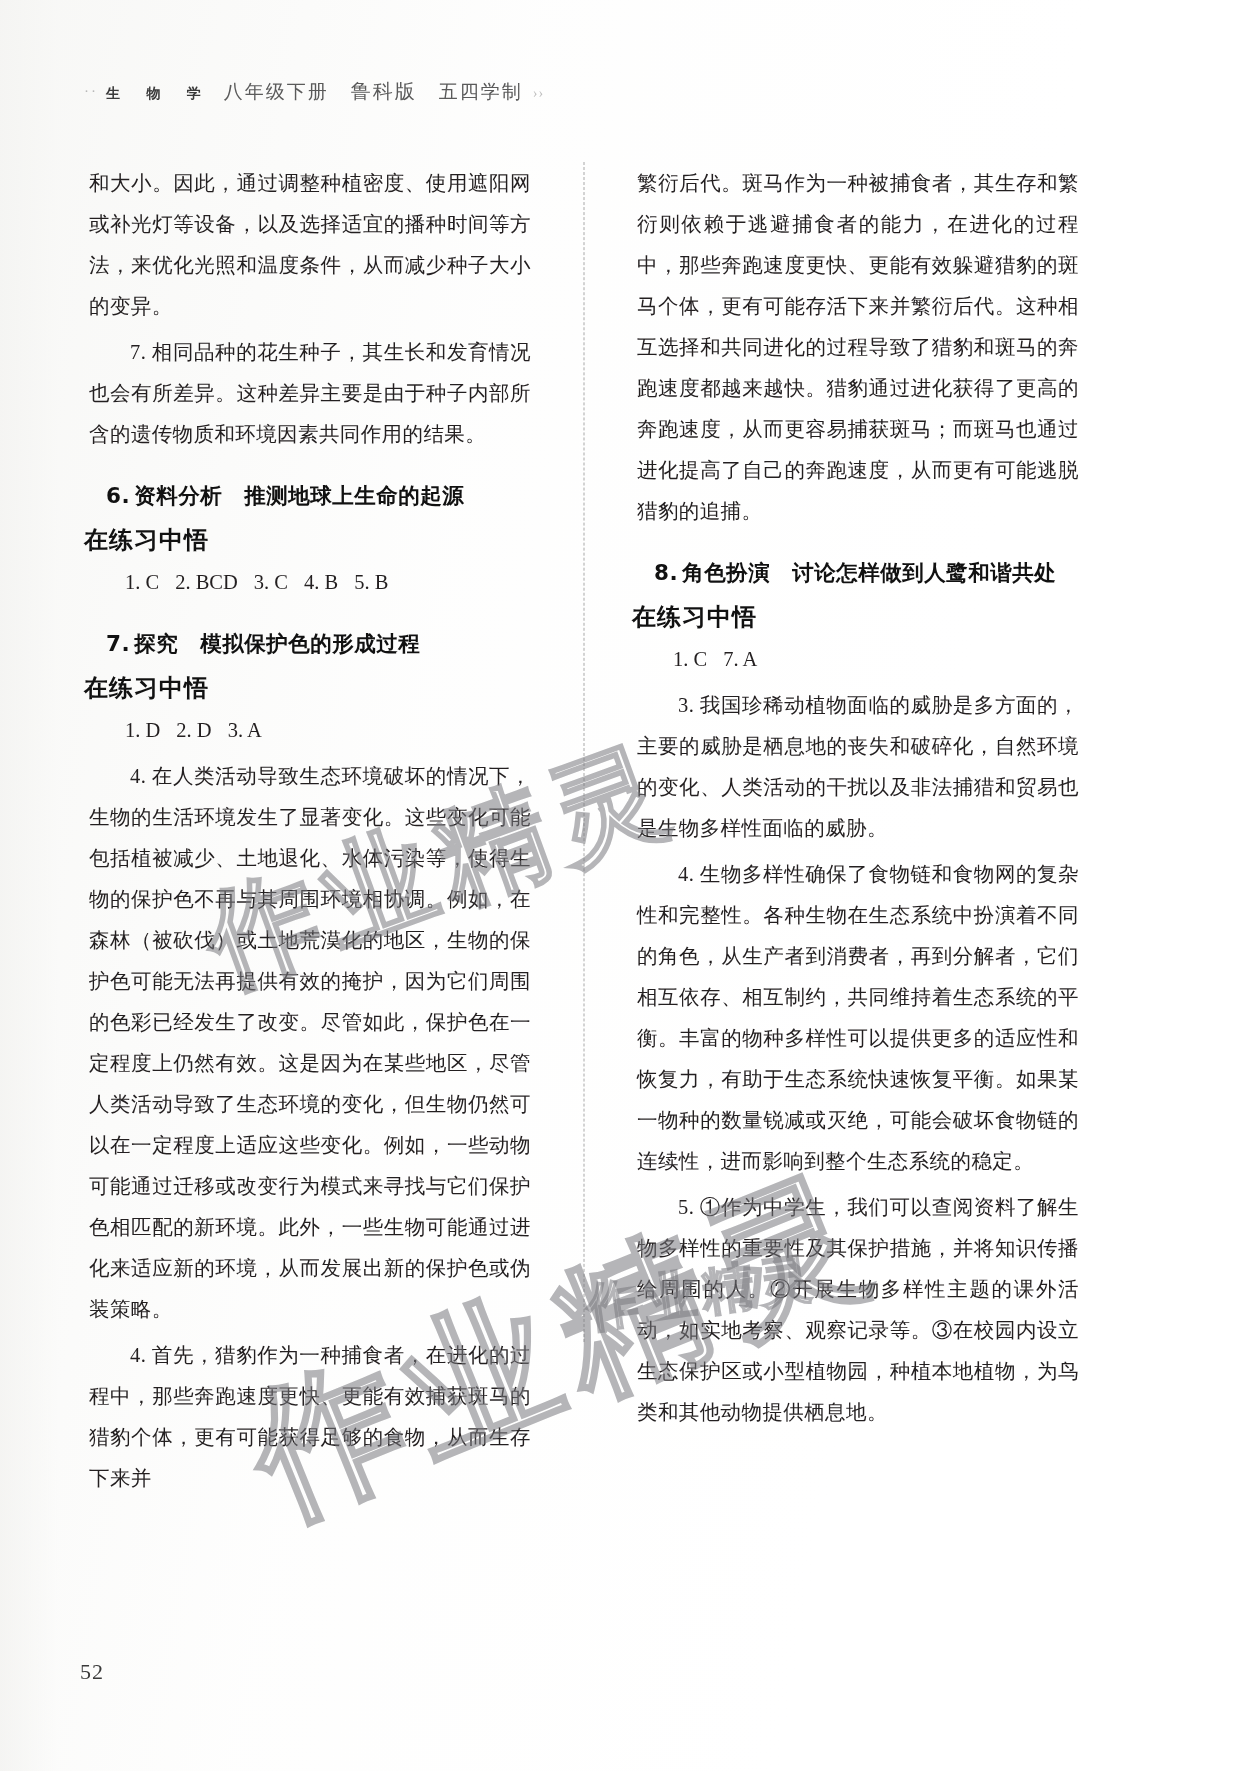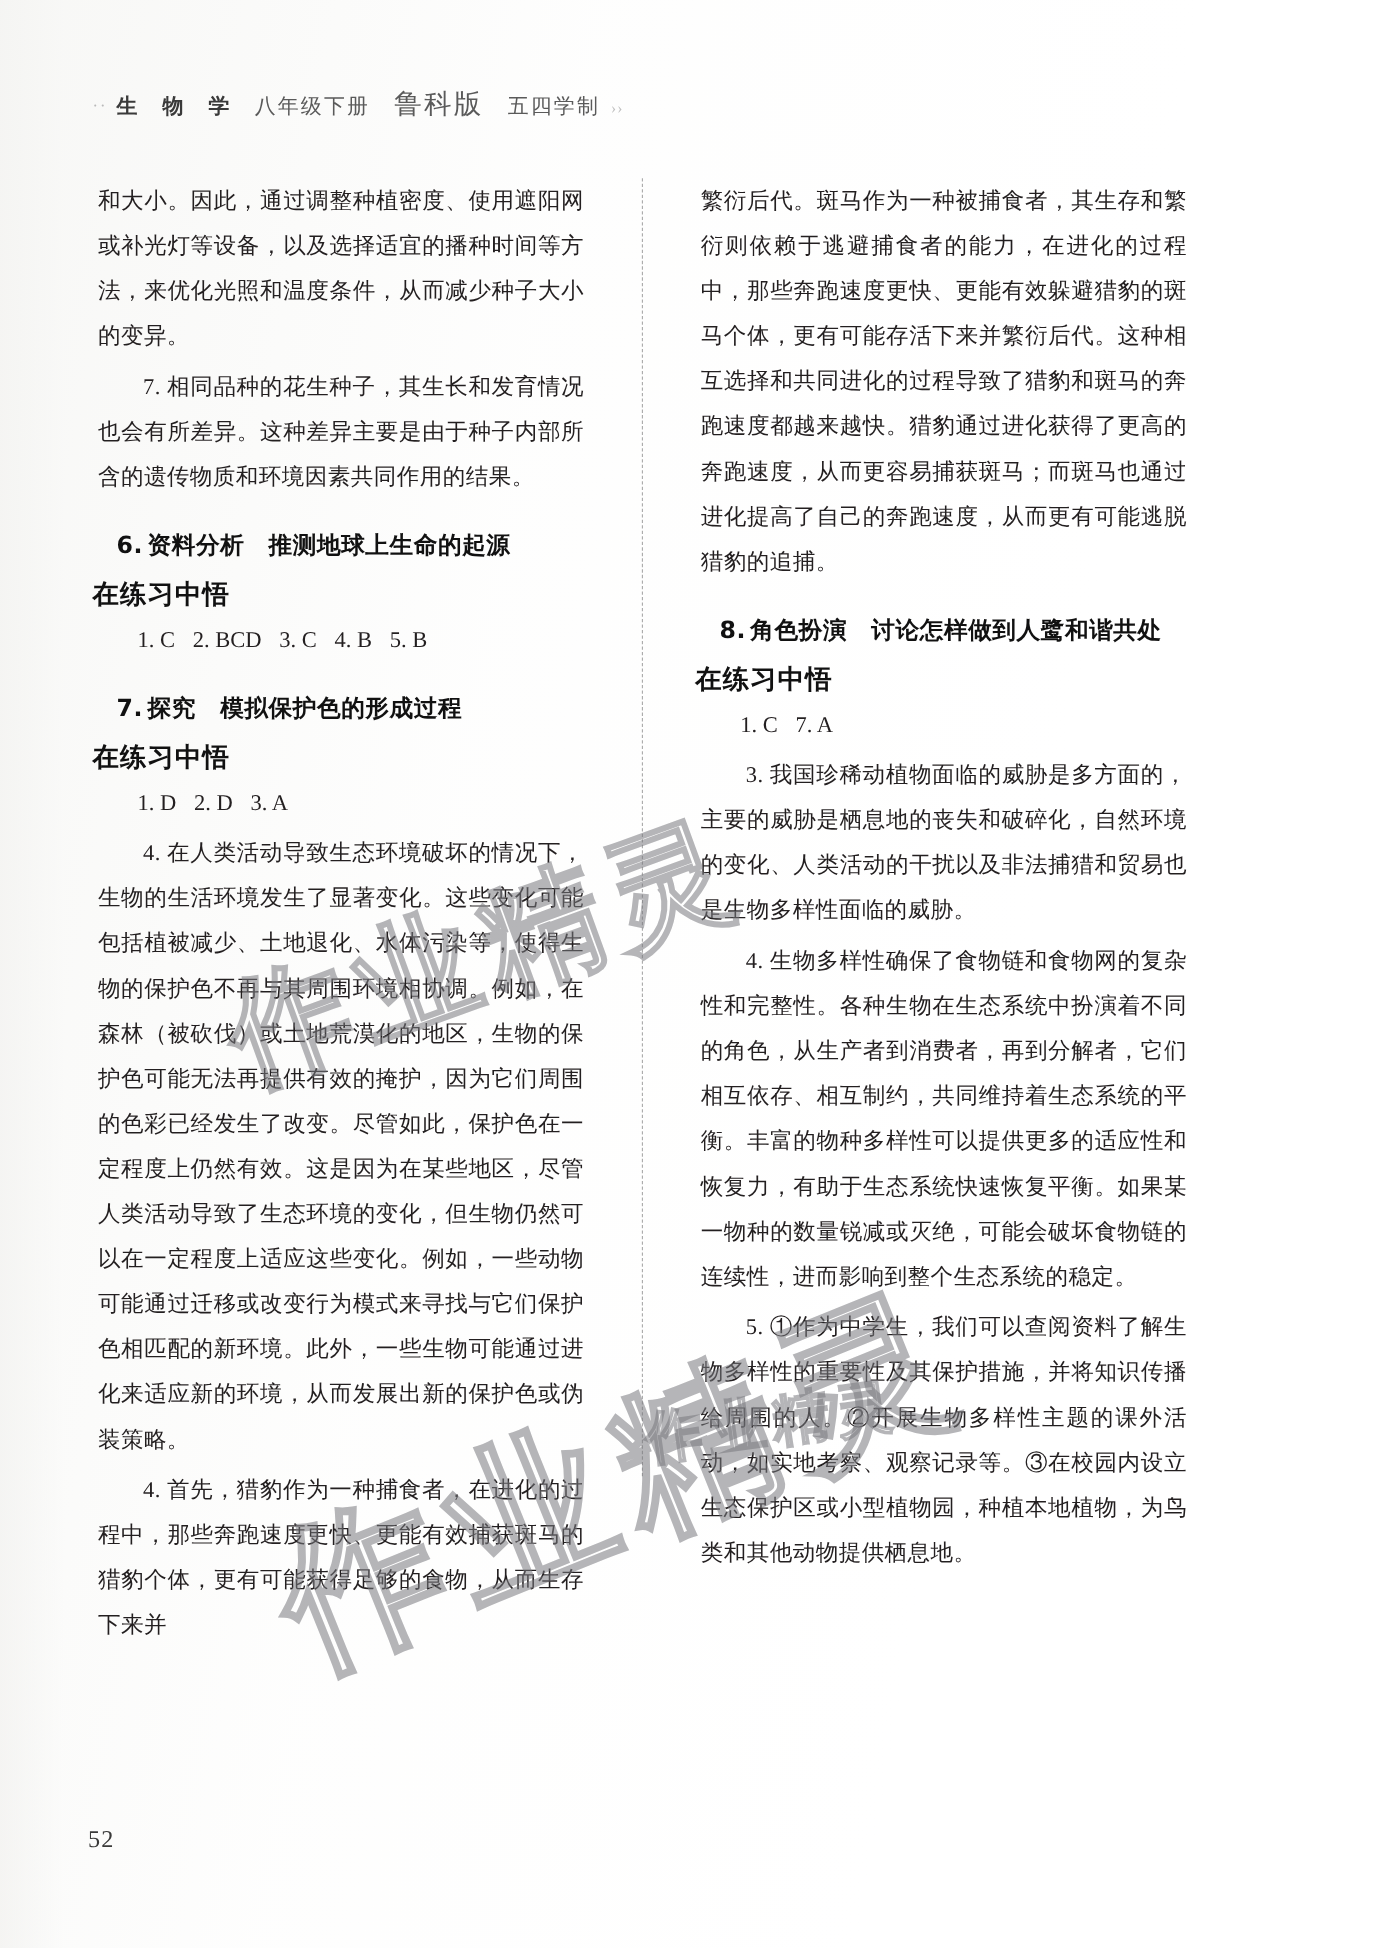--- a/index.html
+++ b/index.html
@@ -48,34 +48,34 @@
     white-space: nowrap;
   }
   .runhead .deco {
     font-size: 15px;
     color: #b9b9b9;
     letter-spacing: 2px;
     margin-right: 8px;
     transform: translateY(-2px);
   }
   .runhead .subject {
-    font-family: Liberation Serif, serif;
-    font-weight: 700;
-    font-size: 19px;
+    font-family: Liberation Mono, monospace;
+    font-weight: 700;
+    font-size: 14px;
     letter-spacing: 9px;
     color: #3a3a3a;
   }
   .runhead .grade {
     font-size: 19px;
     letter-spacing: 2px;
     margin-left: 14px;
     color: #5a5a5a;
   }
   .runhead .edition {
-    font-size: 25px;
+    font-size: 20px;
     letter-spacing: 2px;
     margin-left: 22px;
     color: #5a5a5a;
   }
   .runhead .system {
     font-size: 19px;
     letter-spacing: 2px;
     margin-left: 22px;
     color: #5a5a5a;
   }

